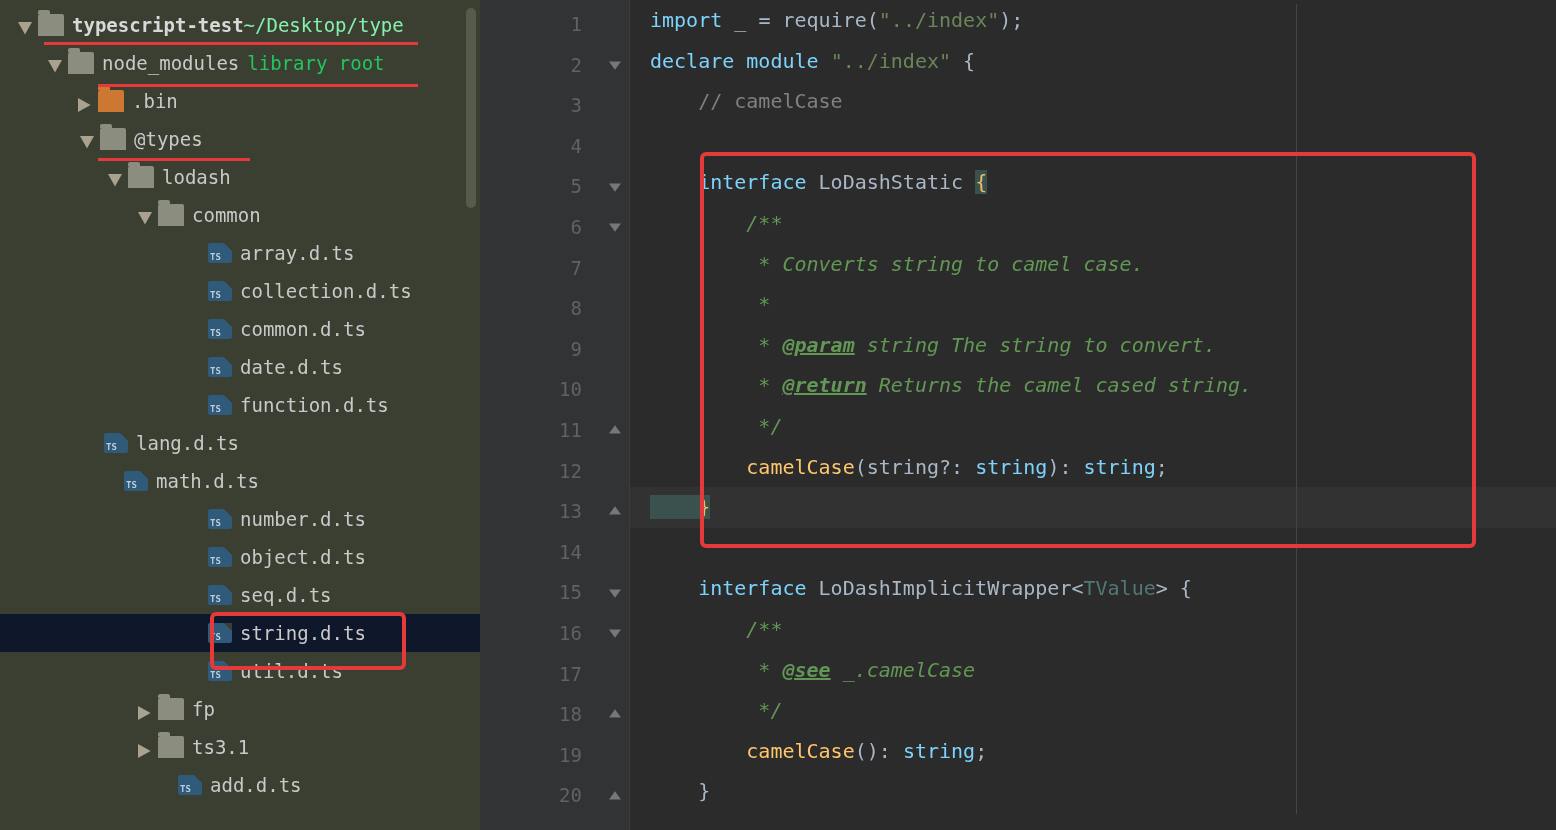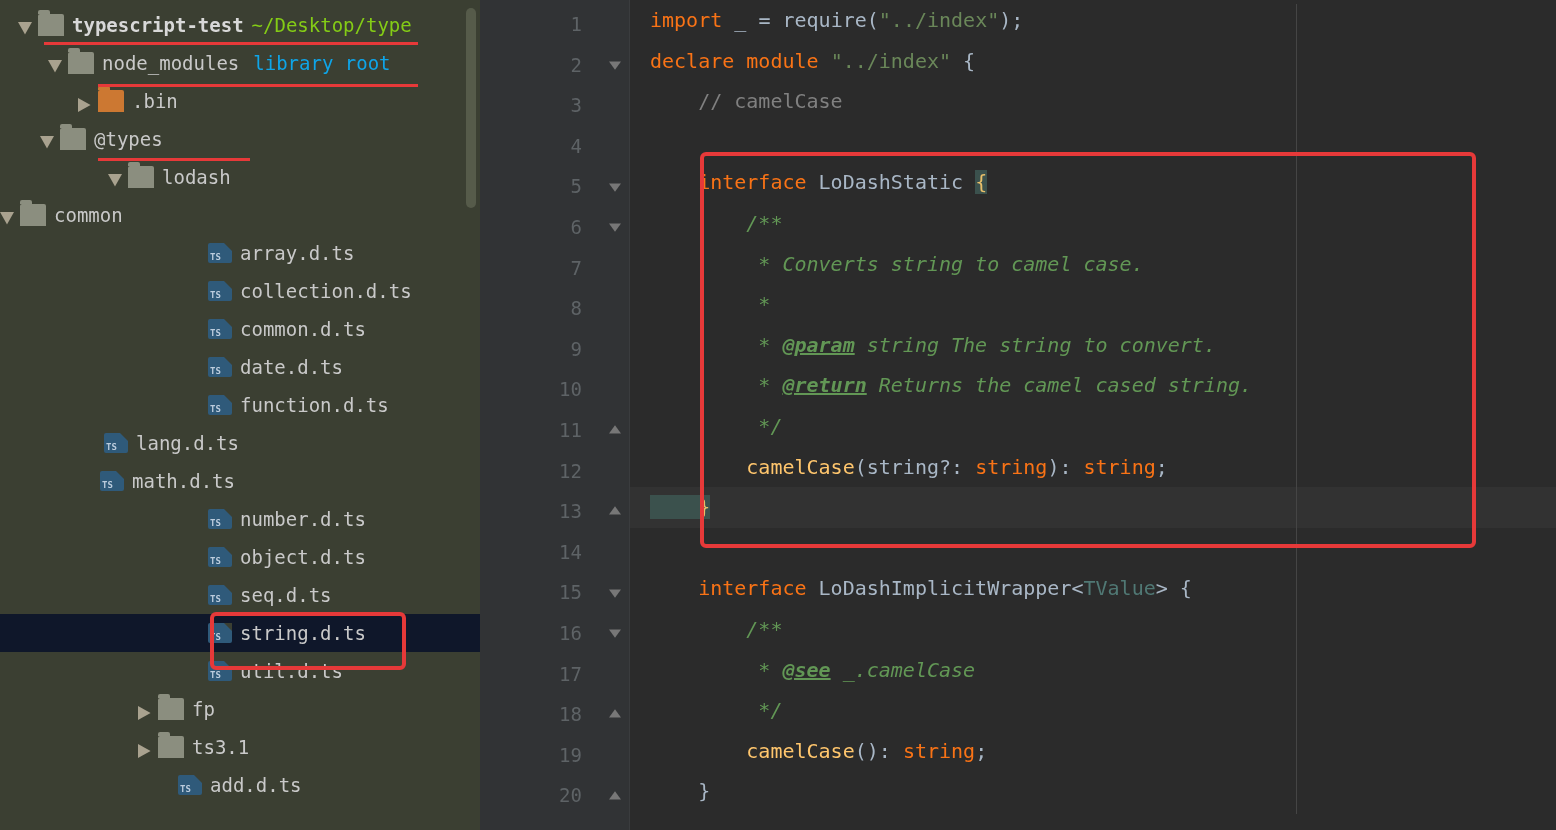--- a/index.html
+++ b/index.html
@@ -49,22 +49,22 @@
   position: relative;
 }
 .folder-icon.grey { background: #8b8e7f; border-radius: 2px 2px 0 0; }
 .folder-icon.grey::before { content:''; position:absolute; top:-4px; left:0; width:12px; height:4px; background:#8b8e7f; border-radius:2px 2px 0 0; }
 .folder-icon.orange { background: #cc7832; border-radius: 2px 2px 0 0; }
 .folder-icon.orange::before { content:''; position:absolute; top:-4px; left:0; width:12px; height:4px; background:#cc7832; border-radius:2px 2px 0 0; }
 .ts-icon { background: #2f5a7a; border-radius: 2px; width: 24px; height: 20px; }
 .ts-icon::before { content:''; position:absolute; top:0; right:0; width:8px; height:8px; background:#3b3f32; clip-path: polygon(100% 0, 100% 100%, 0 0); }
 .ts-icon::after { content:'TS'; position:absolute; bottom:1px; left:2px; font-size:9px; color:#bcd; font-weight:bold; }
 .project-name { color: #d8d8d8; font-weight: bold; }
-.project-path { color: #84cc16; margin-left: 8px; font-weight: normal; }
-.lib-root { color: #0ea5e9; margin-left: 14px; }
+.project-path { color: #86efac; font-weight: normal; }
+.lib-root { color: #22c55e; margin-left: 8px; }
 .tree-label { color: #c9c9c9; }
 .underline-red { position: absolute; height: 3px; background: #e63939; }
 .u1 { left: 44px; top: 42px; width: 374px; }
 .u2 { left: 98px; top: 84px; width: 320px; }
 .u3 { left: 98px; top: 158px; width: 152px; }
 .red-box { position: absolute; border: 4px solid #e63939; border-radius: 6px; }
 .box-tree { left: 210px; top: 612px; width: 196px; height: 58px; }
 .box-code { left: 700px; top: 152px; width: 776px; height: 396px; }
 
 .editor {
@@ -90,21 +90,21 @@
 }
 .code-line, .gutter-line, .fold-line {
   height: 40.6px;
   line-height: 40.6px;
 }
 .gutter-line { padding-right: 18px; font-size: 19px; }
 .fold-line { display:flex; align-items:center; justify-content:center; }
 .fold-line svg { width:12px; height:12px; fill:#777; }
 .code-line { padding-left: 20px; white-space: pre; font-size: 20px; }
 .code-line.hl { background: #323232; }
-.k-orange { color: #f97316; }
+.k-orange { color: #7dd3fc; }
 .k-white { color: #a9b7c6; }
 .k-green { color: #6a8759; }
 .k-comment { color: #808080; }
 .k-doc { color: #629755; font-style: italic; }
 .k-doctag { color: #629755; font-style: italic; text-decoration: underline; font-weight: bold; }
 .k-type { color: #507874; }
 .k-yellow { color: #ffc66d; }
 .k-brace { color: #e8bf6a; background:#3b514d; }
 .vline { position:absolute; top:4px; width:1px; background:#454545; }
 .vl1 { left:666px; }
@@ -131,35 +131,35 @@
       <span class="tree-label">node_modules</span>
       <span class="lib-root">library root</span>
     </div>
     <div class="tree-item" style="padding-left:78px">
       <span class="arrow"><svg viewBox="0 0 10 10">
             <path d="M0 0 L9 5 L0 10 Z"></path>
           </svg></span>
       <span class="folder-icon orange"></span>
       <span class="tree-label">.bin</span>
     </div>
-    <div class="tree-item" style="padding-left:40px">
+    <div class="tree-item" style="padding-left:80px">
       <span class="arrow"><svg viewBox="0 0 10 10">
             <path d="M0 0 L10 0 L5 9 Z"></path>
           </svg></span>
       <span class="folder-icon grey"></span>
       <span class="tree-label">@types</span>
     </div>
     <div class="tree-item" style="padding-left:108px">
       <span class="arrow"><svg viewBox="0 0 10 10">
             <path d="M0 0 L10 0 L5 9 Z"></path>
           </svg></span>
       <span class="folder-icon grey"></span>
       <span class="tree-label">lodash</span>
     </div>
-    <div class="tree-item" style="">
+    <div class="tree-item" style="padding-left:138px">
       <span class="arrow"><svg viewBox="0 0 10 10">
             <path d="M0 0 L10 0 L5 9 Z"></path>
           </svg></span>
       <span class="folder-icon grey"></span>
       <span class="tree-label">common</span>
     </div>
     <div class="tree-item" style="padding-left:188px">
         <span class="arrow spacer"></span>
         <span class="ts-icon"></span>
         <span class="tree-label">array.d.ts</span>
@@ -182,21 +182,21 @@
     <div class="tree-item" style="padding-left:188px">
         <span class="arrow spacer"></span>
         <span class="ts-icon"></span>
         <span class="tree-label">function.d.ts</span>
       </div>
     <div class="tree-item" style="padding-left:84px">
         <span class="arrow spacer"></span>
         <span class="ts-icon"></span>
         <span class="tree-label">lang.d.ts</span>
       </div>
-    <div class="tree-item" style="padding-left:80px">
+    <div class="tree-item" style="padding-left:104px">
         <span class="arrow spacer"></span>
         <span class="ts-icon"></span>
         <span class="tree-label">math.d.ts</span>
       </div>
     <div class="tree-item" style="padding-left:188px">
         <span class="arrow spacer"></span>
         <span class="ts-icon"></span>
         <span class="tree-label">number.d.ts</span>
       </div>
     <div class="tree-item" style="padding-left:188px">

